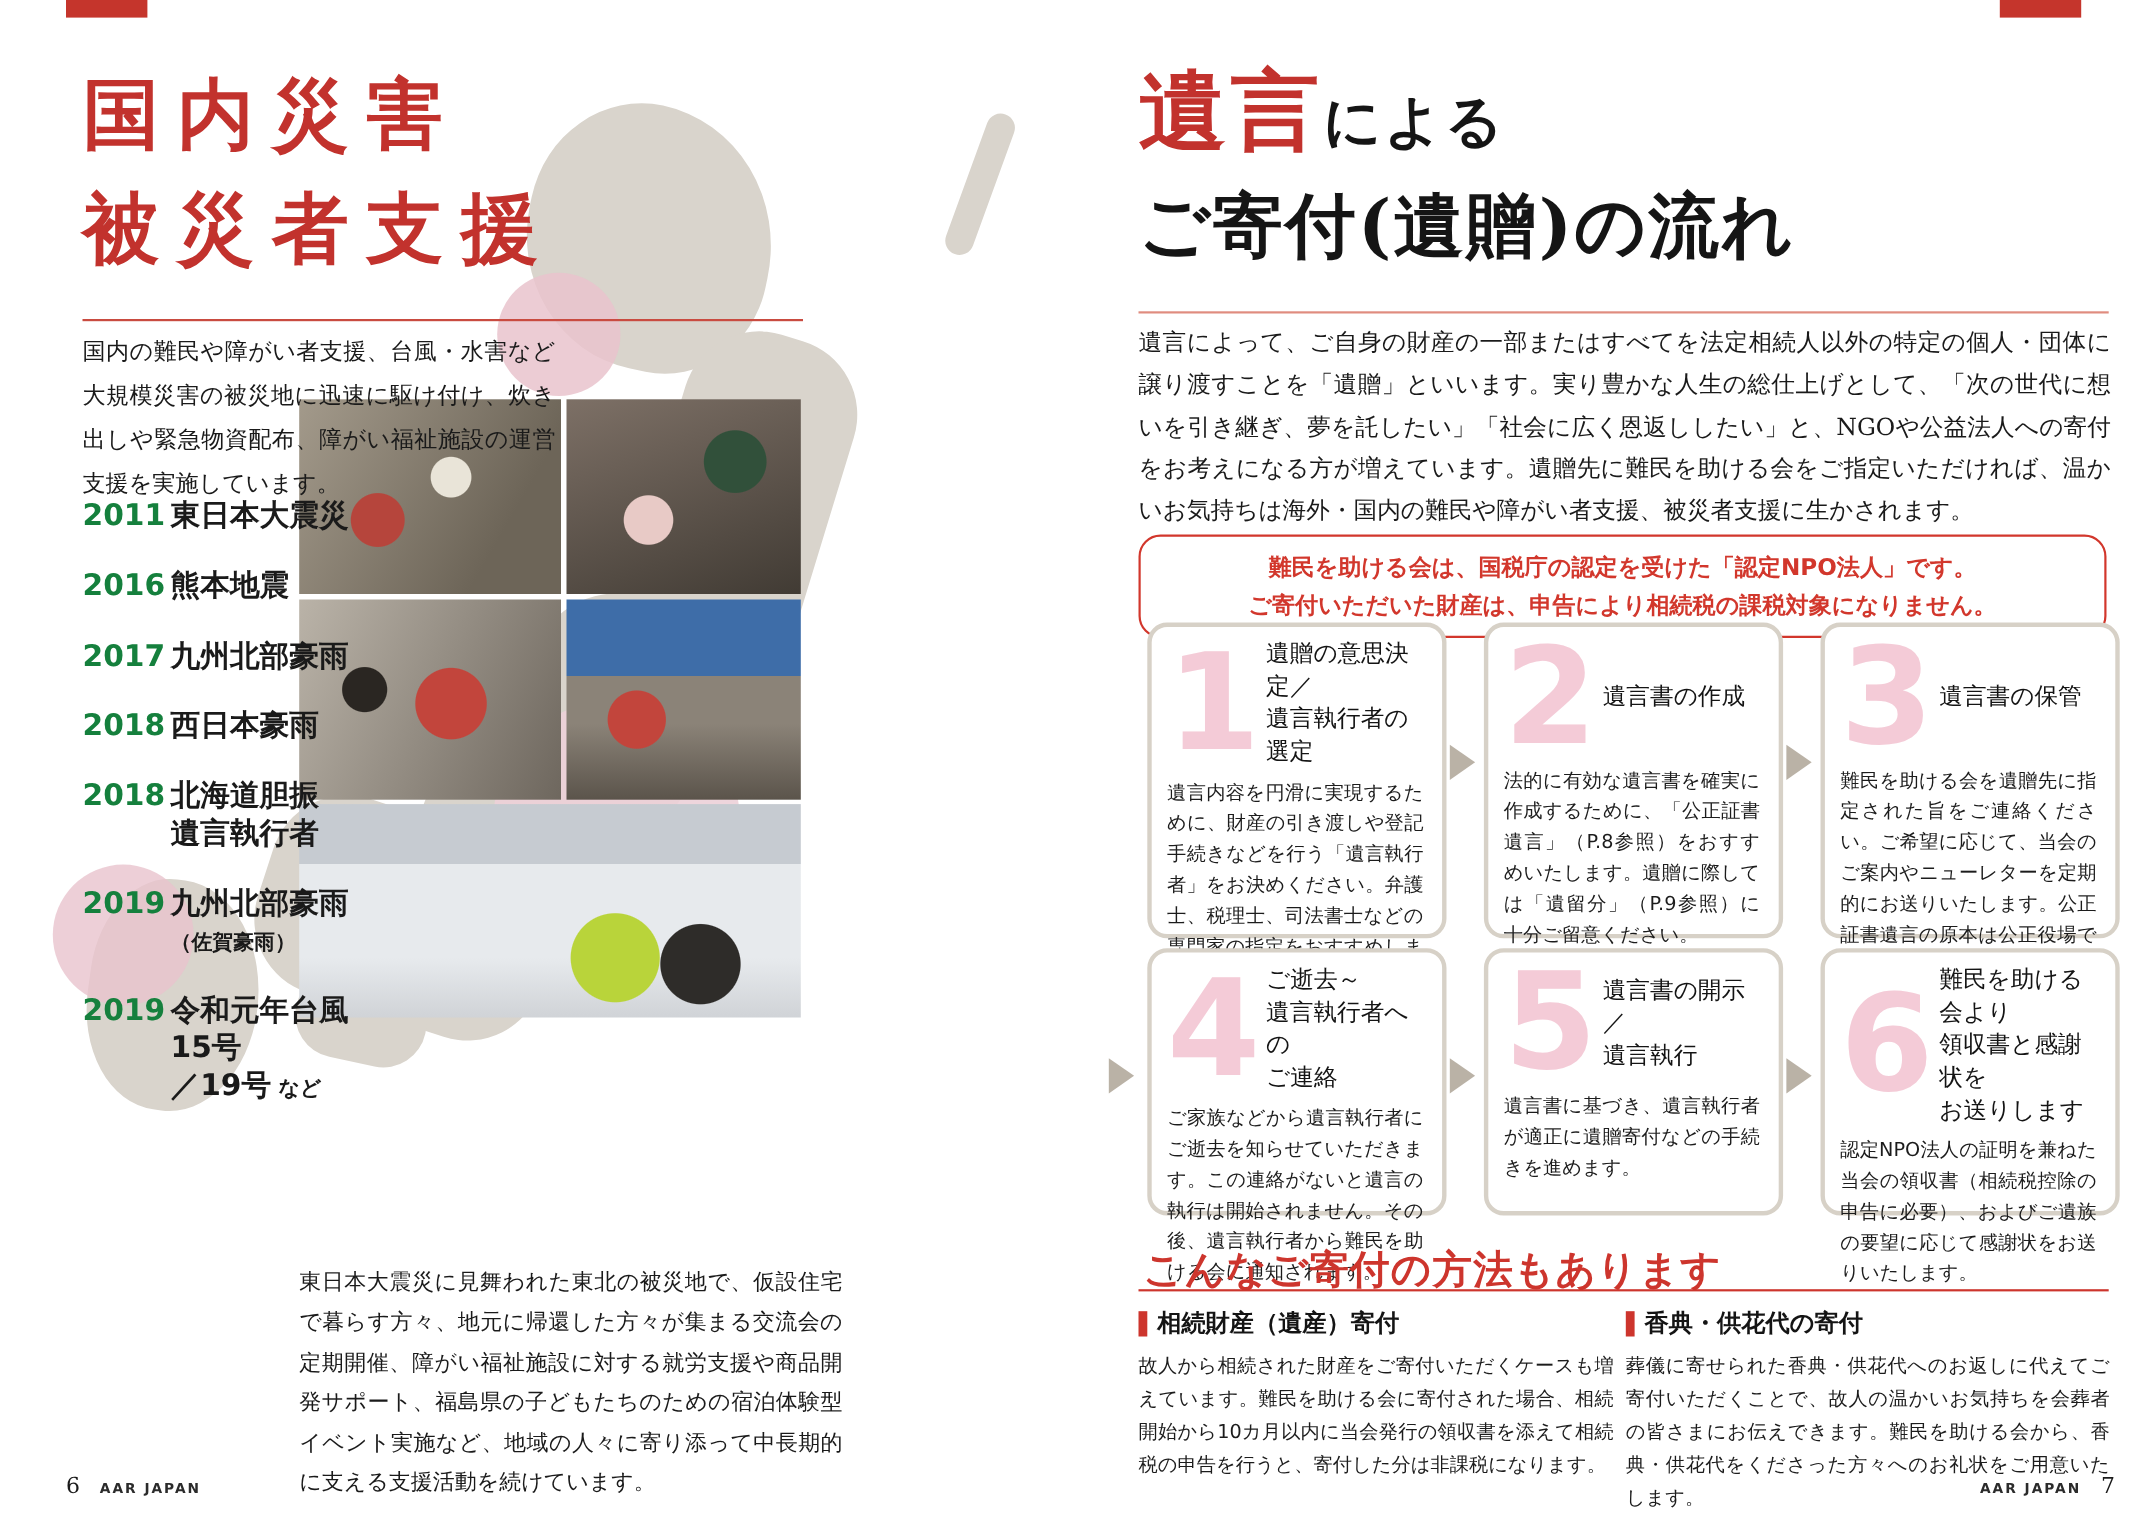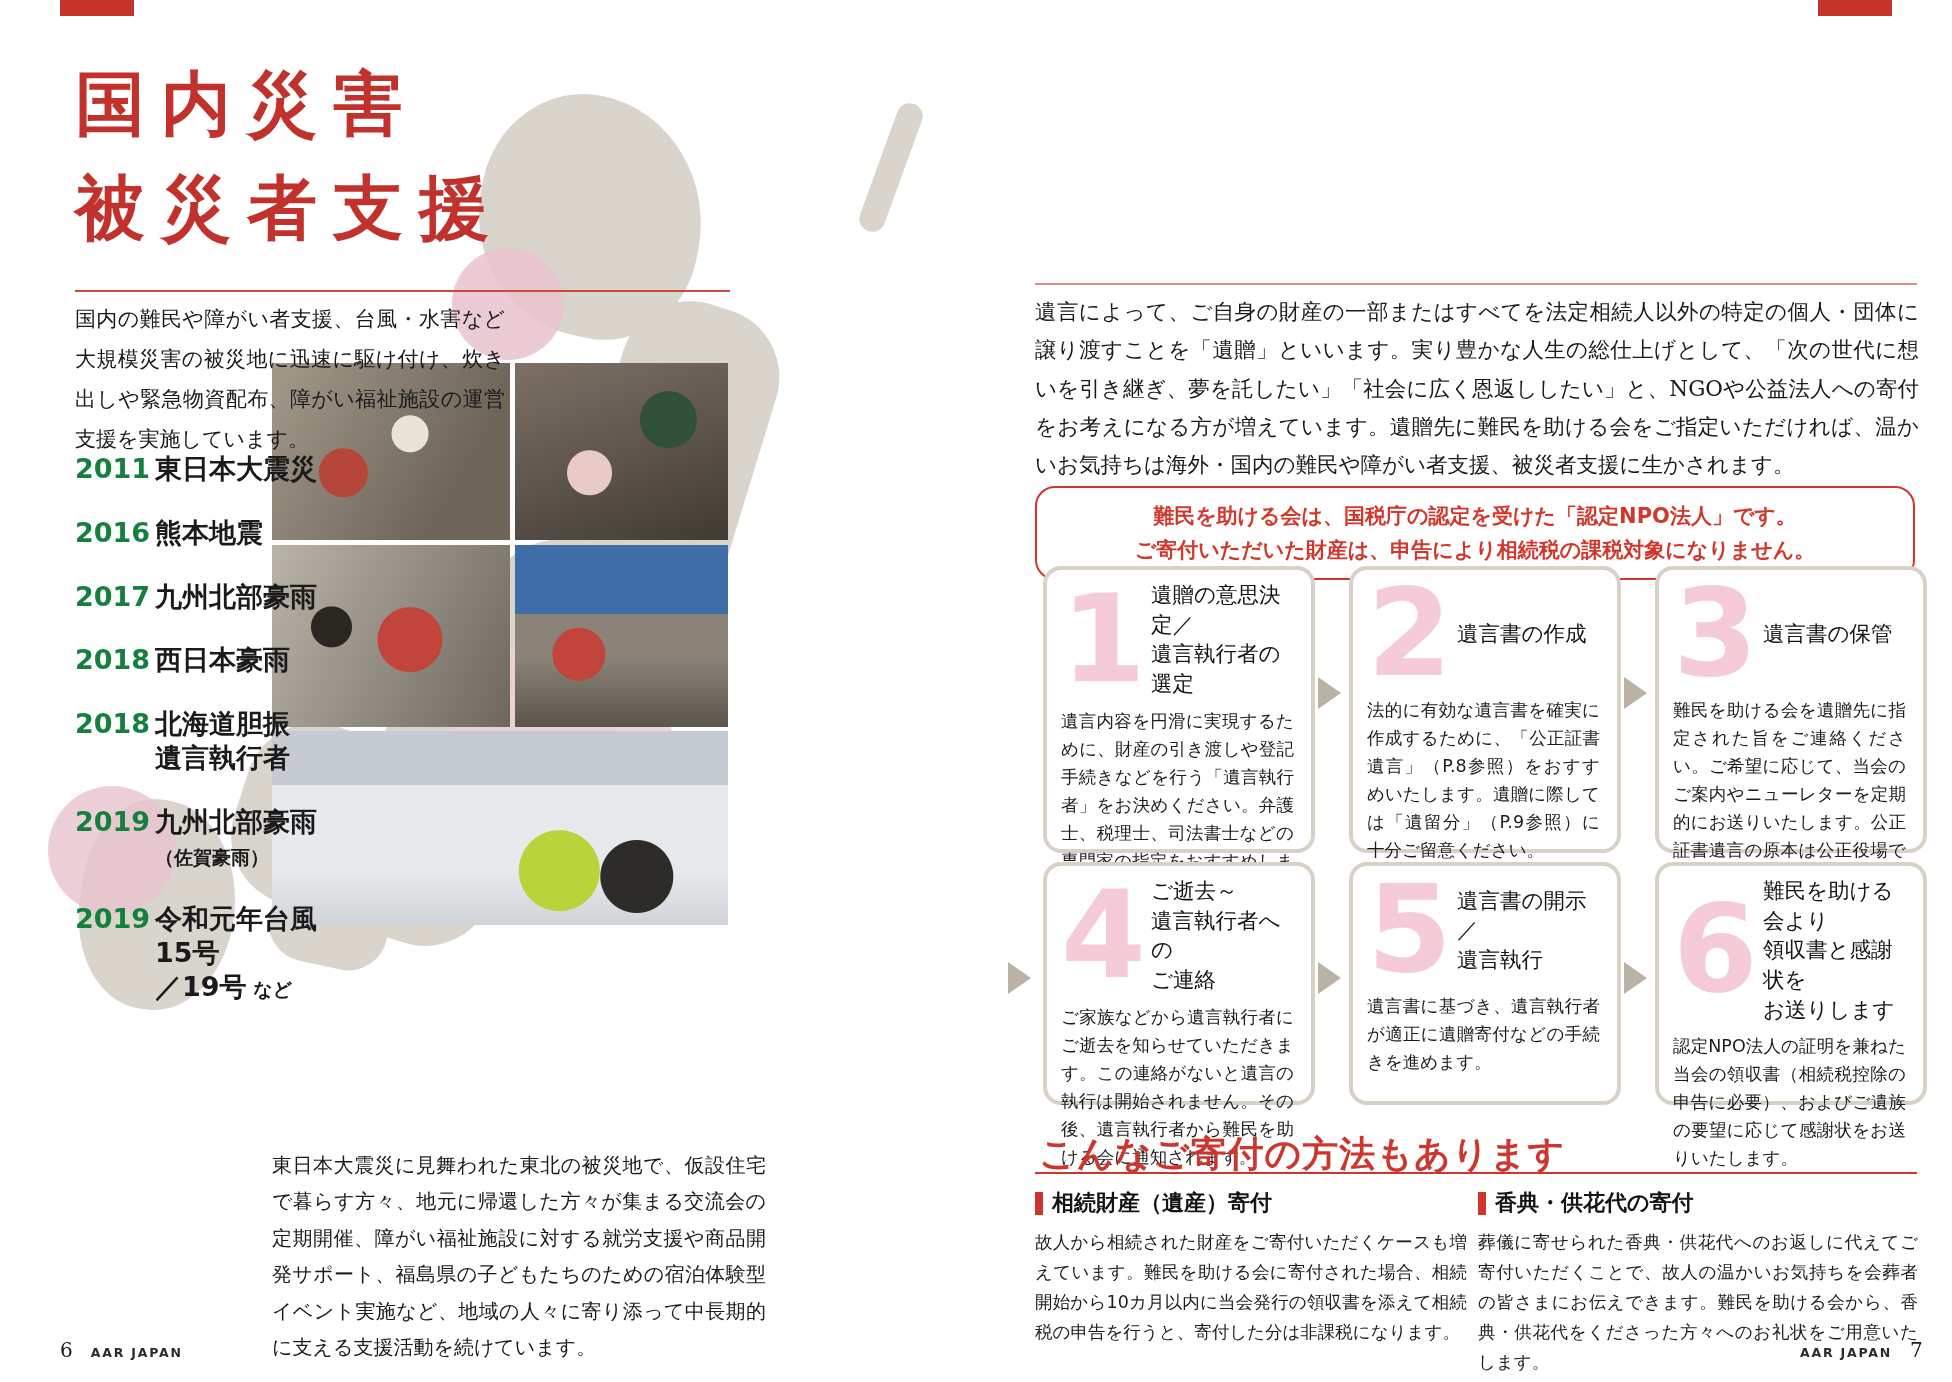--- a/index.html
+++ b/index.html
@@ -180,20 +180,24 @@
   <div class="photo ph4"></div>
   <div class="photo ph5"></div>
 
   <p class="caption">東日本大震災に見舞われた東北の被災地で、仮設住宅で暮らす方々、地元に帰還した方々が集まる交流会の定期開催、障がい福祉施設に対する就労支援や商品開発サポート、福島県の子どもたちのための宿泊体験型イベント実施など、地域の人々に寄り添って中長期的に支える支援活動を続けています。</p>
 
   <div class="footer l">
     <span class="pagenum">6</span>
     <span class="brand">AAR JAPAN</span>
   </div>
 
+  <div class="r-title">
+    <span class="rt-red">遺言</span><span class="rt-suffix">による</span>
+    <span class="rt-line2">ご寄付(遺贈)の流れ</span>
+  </div>
   <div class="r-rule"></div>
   <p class="r-intro">遺言によって、ご自身の財産の一部またはすべてを法定相続人以外の特定の個人・団体に譲り渡すことを「遺贈」といいます。実り豊かな人生の総仕上げとして、「次の世代に想いを引き継ぎ、夢を託したい」「社会に広く恩返ししたい」と、NGOや公益法人への寄付をお考えになる方が増えています。遺贈先に難民を助ける会をご指定いただければ、温かいお気持ちは海外・国内の難民や障がい者支援、被災者支援に生かされます。</p>
 
   <div class="notice">
     <p>難民を助ける会は、国税庁の認定を受けた「認定NPO法人」です。</p>
     <p>ご寄付いただいた財産は、申告により相続税の課税対象になりません。</p>
   </div>
 
   <div class="stepbox row1 col1">
     <div class="step-head">

